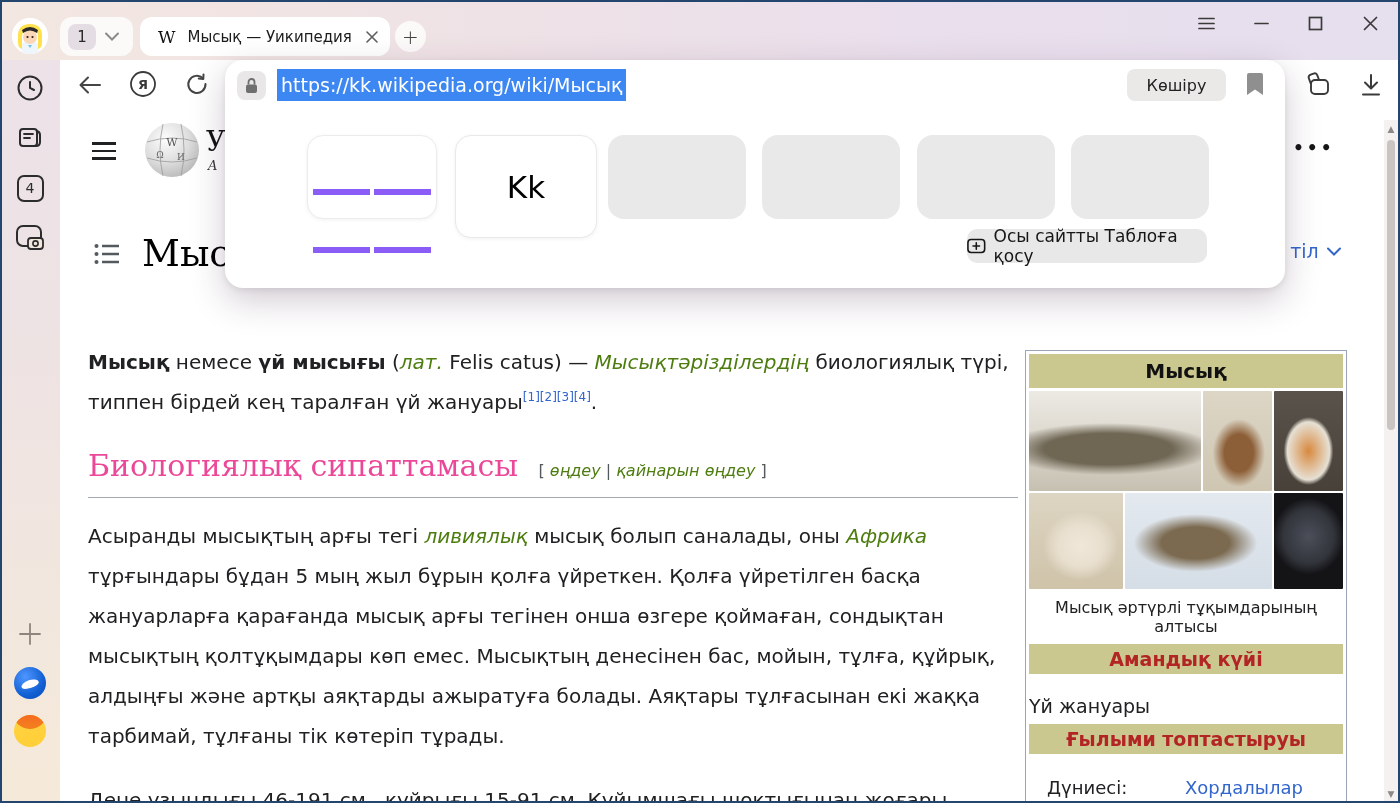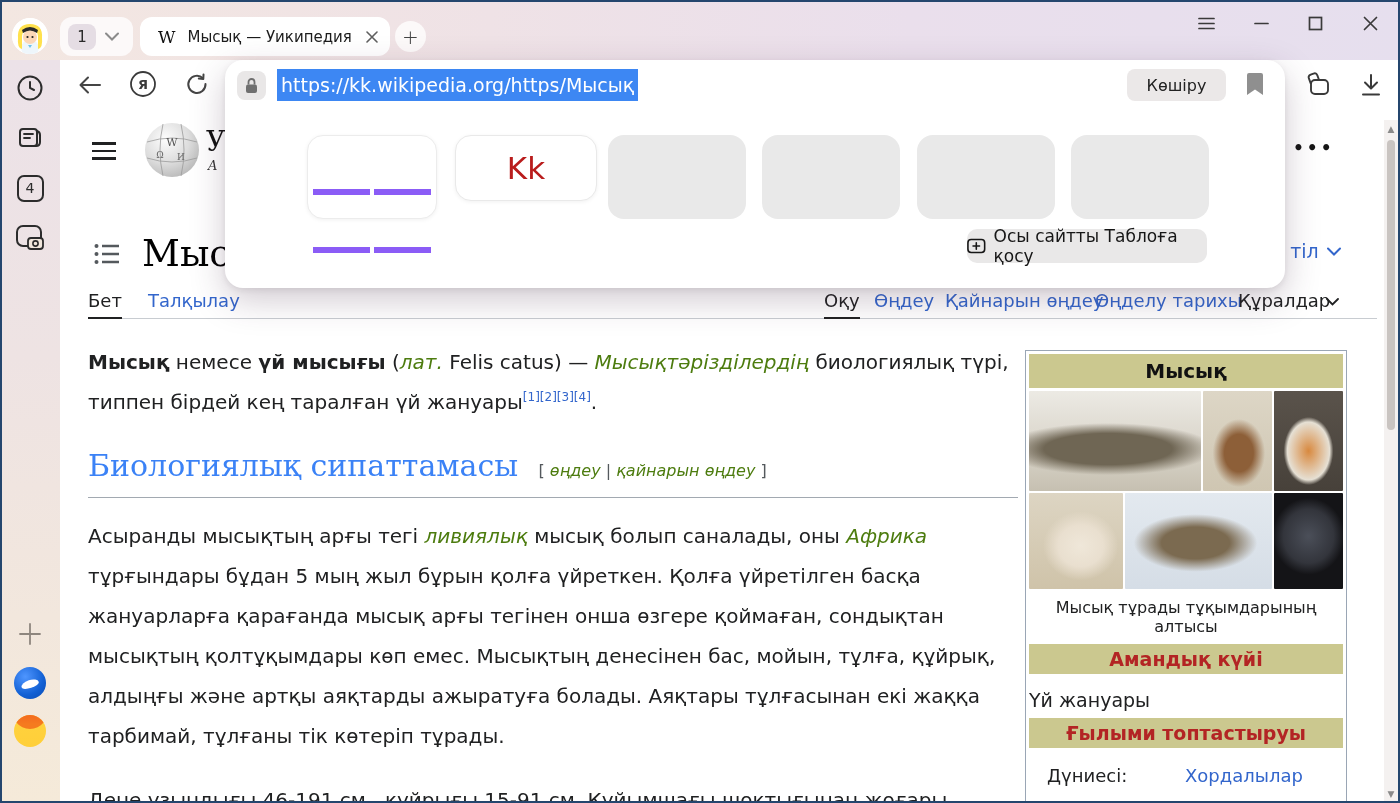--- a/index.html
+++ b/index.html
@@ -55,42 +55,42 @@
   .wtab { position:absolute; top:0; white-space:nowrap; }
   .wtab.active { color:#202122; }
   .wtab.active::after { content:""; position:absolute; left:0; right:0; bottom:-8px; height:2px; background:#202122; }
   .wtab.link { color:#3366cc; }
   .wtab.plain { color:#202122; }
 
   
   .content { position:absolute; left:28px; top:282px; width:930px; font-size:20px; line-height:40px; color:#202122; }
   .content p { margin-bottom:24px; }
   .h2row { border-bottom:1px solid #a2a9b1; padding-bottom:6px; margin:10px 0 18px 0; }
-  .h2row .h2 { font-family:"DejaVu Serif", serif; font-size:30px; font-weight:400; color:#3b82f6; }
+  .h2row .h2 { font-family:"DejaVu Serif", serif; font-size:30px; font-weight:400; color:#ec4899; }
   .h2row .editlinks { font-size:16px; margin-left:14px; }
   .seg.bold { font-weight:700; }
   .seg.italic { }
   .seg.link { color:#4d7c0f;font-style:italic; }
   .seg.bracket { color:#54595d; }
   .seg.sup { font-size:12px; vertical-align:super; color:#3366cc; line-height:0; }
 
   
   .infobox { position:absolute; left:965px; top:290px; width:322px; background:#fff; border:1px solid #9aa6b5; padding:3px; font-size:18px; color:#202122; }
   .ib-title { background:#cbc88f; text-align:center; font-weight:700; font-size:20px; padding:5px 0; color:#111; }
   .ib-grid { margin-top:3px; }
   .ib-row { display:flex; gap:2px; margin-bottom:2px; }
   .ib-img { border-radius:1px; }
   .img1 { width:172px; height:100px; background:radial-gradient(ellipse 62% 26% at 46% 58%,#6f6654 0%,#6f6654 60%,transparent 100%),linear-gradient(180deg,#eceae4 0%,#d8d3c8 60%,#c6c0b1 100%); }
   .img2 { width:69px; height:100px; background:radial-gradient(ellipse 38% 34% at 52% 62%,#8d5f38 0%,#8d5f38 55%,transparent 100%),linear-gradient(180deg,#ddd6c6 0%,#cfc6b2 100%); }
   .img3 { width:69px; height:100px; background:radial-gradient(ellipse 36% 34% at 50% 60%,#d8893f 0%,#e6e0d4 85%,transparent 100%),linear-gradient(180deg,#5a534b 0%,#47413a 100%); }
   .img4 { width:94px; height:96px; background:radial-gradient(ellipse 40% 36% at 55% 55%,#efe7d9 0%,#e9dfcf 60%,transparent 100%),linear-gradient(180deg,#ddd5c3 0%,#cfc3a9 100%); }
   .img5 { width:147px; height:96px; background:radial-gradient(ellipse 42% 30% at 48% 52%,#7b6a50 0%,#7b6a50 55%,transparent 100%),linear-gradient(180deg,#e3e9ef 0%,#d5dde6 100%); }
   .img6 { width:69px; height:96px; background:radial-gradient(ellipse 52% 40% at 50% 45%,#4b4f59 0%,#33353c 70%,transparent 100%),#141417; }
   .ib-caption { text-align:center; font-size:16px; padding:7px 2px 8px; }
-  .ib-bar { background:#cbc88f; text-align:center; font-weight:700; font-size:19px; color:#b32424; padding:4px 0; margin-bottom:10px; }
+  .ib-bar { background:#cbc88f; text-align:center; font-weight:700; font-size:19px; color:#b32424; padding:4px 0; margin-bottom:16px; }
   .ib-value { text-align:left; font-size:19px; padding:5px 0 7px; }
   .ib-trow { display:flex; padding:7px 0 7px 18px; }
   .ib-trow .lbl { width:138px; }
   .ib-trow .val { color:#3366cc; }
 
   
   .scrollbar { position:absolute; right:2px; top:60px; width:14px; height:683px; background:#f4f1f0; }
   .sb-arrow { position:absolute; left:0; width:14px; height:14px; display:flex; align-items:center; justify-content:center; color:#8a8a8a; font-size:9px; }
   .sb-thumb { position:absolute; left:3px; top:20px; width:8px; height:290px; background:#c9c4c1; border-radius:4px; }
 
@@ -106,21 +106,21 @@
   .ya-word { font-size:11px; font-weight:700; color:#111; white-space:nowrap; }
   .ya-word .red { color:#fc3f1d; }
   .mini-sq { width:22px; height:22px; border-radius:6px; position:relative; overflow:hidden; }
   .mini-img { background:#ffd43b; }
   .mini-img::before { content:""; position:absolute; left:2px; bottom:2px; border-left:9px solid transparent; border-right:9px solid transparent; border-bottom:11px solid #222; }
   .mini-img::after { content:""; position:absolute; right:4px; top:3px; width:6px; height:6px; border-radius:50%; background:#f2591f; }
   .mini-disk { background:radial-gradient(circle at 35% 30%,#4f96ff 0%,#1260d4 65%,#0b4bb0 100%); border-radius:50%; }
   .mini-disk::after { content:""; position:absolute; left:4px; top:9px; width:13px; height:6px; background:#fff; border-radius:50%; transform:rotate(-18deg); }
   .mini-green { background:radial-gradient(circle at 40% 35%,#9fe08b 0%,#5cbf55 100%); border-radius:50%; }
   .mini-green::after { content:""; position:absolute; left:5px; top:8px; width:12px; height:8px; background:#2f7a3a; border-radius:50% 50% 40% 40%; }
-  .kk-tile { position:absolute; left:230px; top:75px; width:142px; height:66px; background:#fff; border:1px solid #e9e9e9; border-radius:16px; box-shadow:0 1px 4px rgba(0,0,0,.06); display:flex; align-items:center; justify-content:center; font-size:31px; color:#b91c1c; }
+  .kk-tile { position:absolute; left:230px; top:75px; width:142px; height:103px; background:#fff; border:1px solid #e9e9e9; border-radius:16px; box-shadow:0 1px 4px rgba(0,0,0,.06); display:flex; align-items:center; justify-content:center; font-size:31px; color:#000000; }
   .gray-tile { position:absolute; top:75px; width:138px; height:84px; background:#e9e9e9; border-radius:16px; }
   .gt1{left:383px;} .gt2{left:537px;} .gt3{left:692px;} .gt4{left:846px;}
   .tablo-btn { position:absolute; left:742px; top:169px; width:240px; height:34px; background:#e9e8e8; border-radius:10px; display:flex; align-items:center; justify-content:center; gap:8px; font-size:17px; color:#161616; }
 
   svg { display:block; }
 </style>
 </head>
 <body>
 
 <div class="screen">
@@ -284,32 +284,20 @@
       </svg>
       <span class="page-title">Мысық</span>
     </div>
     <div class="lang-switch">
       <span>3 тіл</span>
       <svg width="14" height="9" viewBox="0 0 14 9">
         <polyline points="1,1.5 7,7.5 13,1.5" fill="none" stroke="#36c" stroke-width="2" stroke-linecap="round"></polyline>
       </svg>
     </div>
 
-    <div class="wikitabs">
-      <span class="wtab active" style="left:0;">Бет</span>
-      <span class="wtab link" style="left:60px;">Талқылау</span>
-      <span class="wtab active" style="left:736px;">Оқу</span>
-      <span class="wtab link" style="left:786px;">Өңдеу</span>
-      <span class="wtab link" style="left:857px;">Қайнарын өңдеу</span>
-      <span class="wtab link" style="left:1007px;">Өңделу тарихы</span>
-      <span class="wtab plain" style="left:1150px;">Құралдар</span>
-      <svg class="wtab" style="left:1238px; top:8px;" width="13" height="8" viewBox="0 0 13 8">
-        <polyline points="1,1 6.5,6.5 12,1" fill="none" stroke="#202122" stroke-width="1.8" stroke-linecap="round"></polyline>
-      </svg>
-    </div>
 
     <div class="content">
       <p><span class="seg bold">Мысық</span><span class="seg "> немесе </span><span class="seg bold">үй мысығы</span><span class="seg "> (</span><span class="seg link">лат.</span><span class="seg "> </span><span class="seg italic">Felis catus</span><span class="seg ">) — </span><span class="seg link">Мысықтәрізділердің</span><span class="seg "> биологиялық түрі, типпен бірдей кең таралған үй жануары</span><span class="seg sup">[1][2][3][4]</span><span class="seg ">.</span></p>
       <div class="h2row">
         <span class="h2">Биологиялық сипаттамасы</span>
         <span class="editlinks"><span class="seg bracket">[ </span><span class="seg link">өңдеу</span><span class="seg bracket"> | </span><span class="seg link">қайнарын өңдеу</span><span class="seg bracket"> ]</span></span>
       </div>
       <p><span class="seg ">Асыранды мысықтың арғы тегі </span><span class="seg link">ливиялық</span><span class="seg "> мысық болып саналады, оны </span><span class="seg link">Африка</span><span class="seg "> тұрғындары бұдан 5 мың жыл бұрын қолға үйреткен. Қолға үйретілген басқа жануарларға қарағанда мысық арғы тегінен онша өзгере қоймаған, сондықтан мысықтың қолтұқымдары көп емес. Мысықтың денесінен бас, мойын, тұлға, құйрық, алдыңғы және артқы аяқтарды ажыратуға болады. Аяқтары тұлғасынан екі жаққа тарбимай, тұлғаны тік көтеріп тұрады.</span></p>
       <p>Дене ұзындығы 46-191 см , құйрығы 15-91 см. Құйымшағы шоқтығынан жоғары. Тырнақтары тартылған (Суматра мысығынан басқаларында).</p>
 
@@ -322,21 +310,21 @@
           <div class="ib-img img1"></div>
           <div class="ib-img img2"></div>
           <div class="ib-img img3"></div>
         </div>
         <div class="ib-row">
           <div class="ib-img img4"></div>
           <div class="ib-img img5"></div>
           <div class="ib-img img6"></div>
         </div>
       </div>
-      <div class="ib-caption">Мысық тұрады тұқымдарының алтысы</div>
+      <div class="ib-caption">Мысық әртүрлі тұқымдарының алтысы</div>
       <div class="ib-bar">Амандық күйі</div>
       <div class="ib-value">Үй жануары</div>
       <div class="ib-bar">Ғылыми топтастыруы</div>
       <div class="ib-trow">
         <span class="lbl">Дүниесі:</span>
         <span class="val">Хордалылар</span>
       </div>
       <div class="ib-trow">
         <span class="lbl">Жамағаты:</span>
         <span class="val">Хордалылар</span>
@@ -351,21 +339,21 @@
     </div>
   </div>
 
   <div class="omnibox">
     <div class="lock-btn">
       <svg width="15" height="17" viewBox="0 0 15 17">
         <rect x="2" y="7.5" width="11" height="8.5" rx="2" fill="#6f6f6f"></rect>
         <path d="M4.5 7.5 V5 a3 3 0 0 1 6 0 V7.5" fill="none" stroke="#6f6f6f" stroke-width="1.8"></path>
       </svg>
     </div>
-    <div class="url-hl">https://kk.wikipedia.org/https/Мысық</div>
+    <div class="url-hl">https://kk.wikipedia.org/wiki/Мысық</div>
     <div class="copy-btn">Көшіру</div>
     <div class="bm-ic">
       <svg width="16" height="22" viewBox="0 0 16 22">
         <path d="M2 0 h12 q2 0 2 2 v20 l-8-5.5 L0 22 V2 q0-2 2-2 z" fill="#8f8f8f"></path>
       </svg>
     </div>
 
     <div class="svc-tile">
       <div class="svc-mini">
         <span class="ya-word"><span class="red">Я</span><span>ндекс</span></span>

